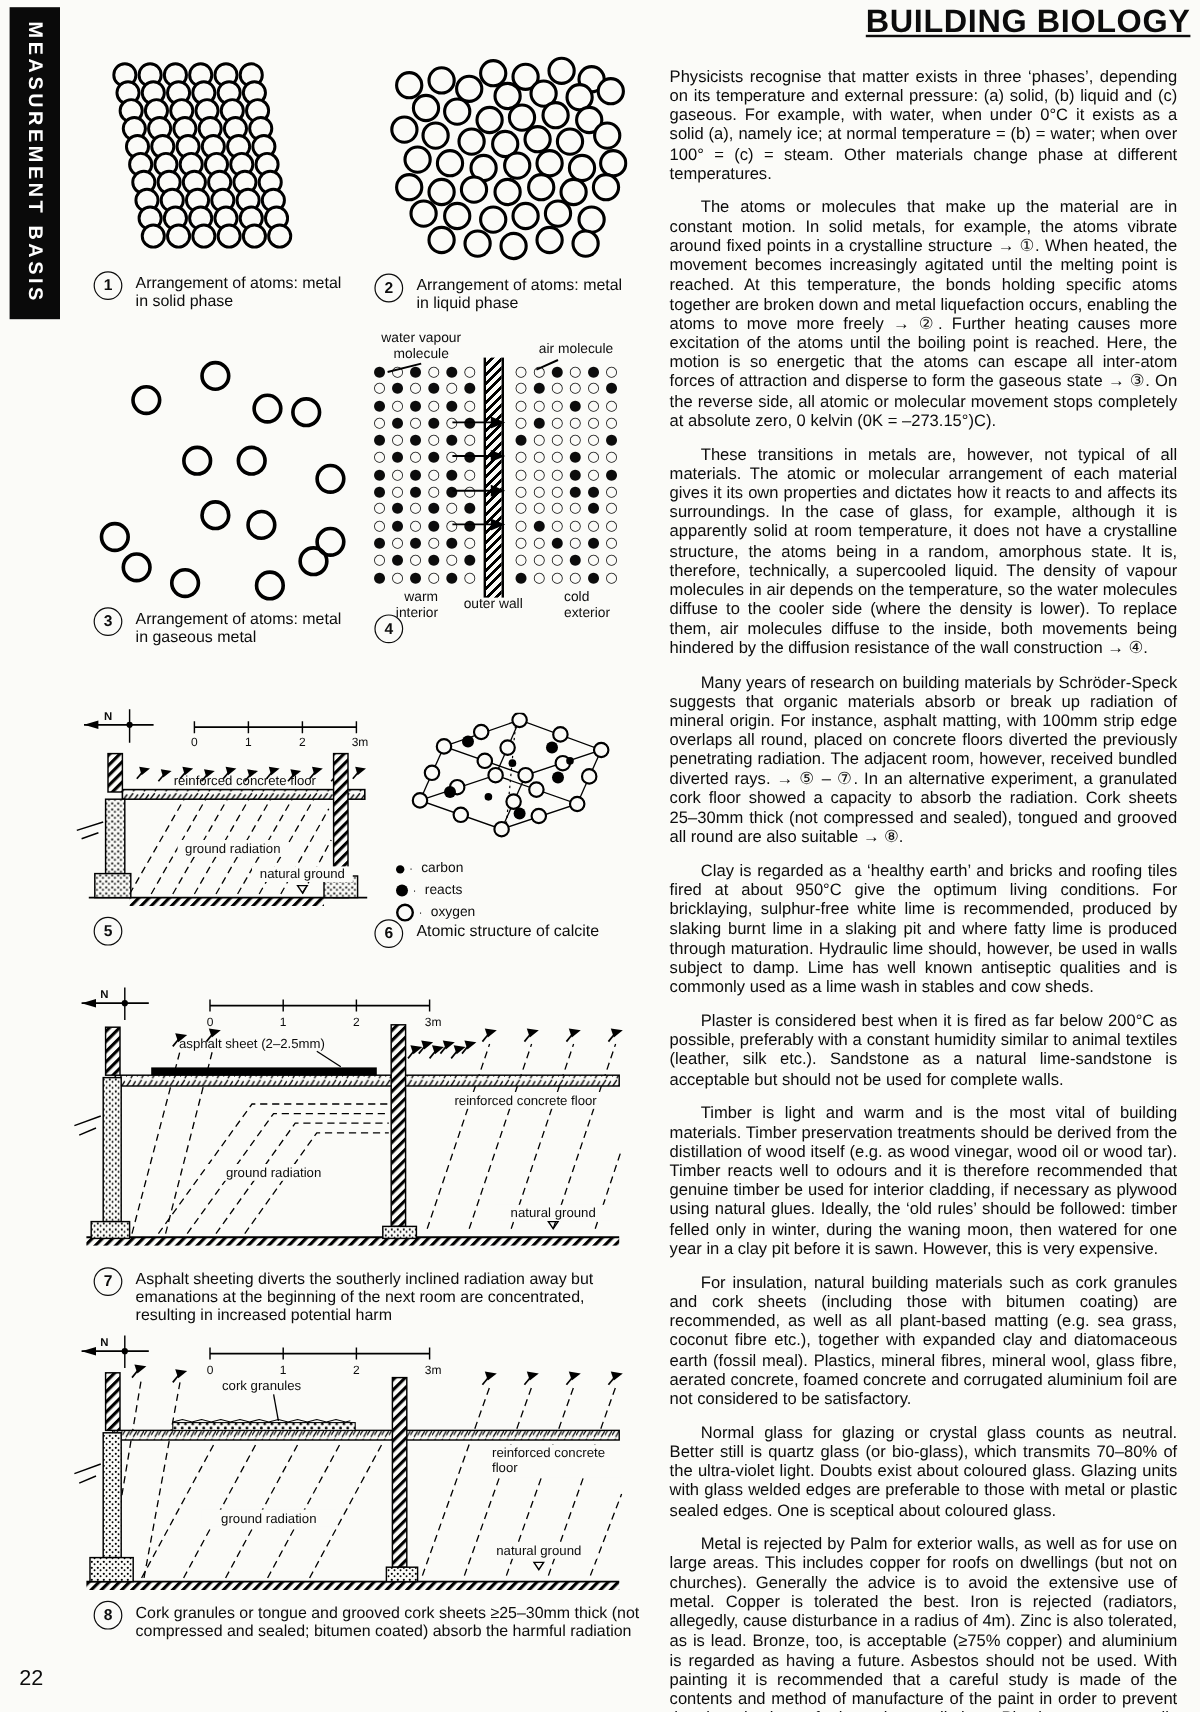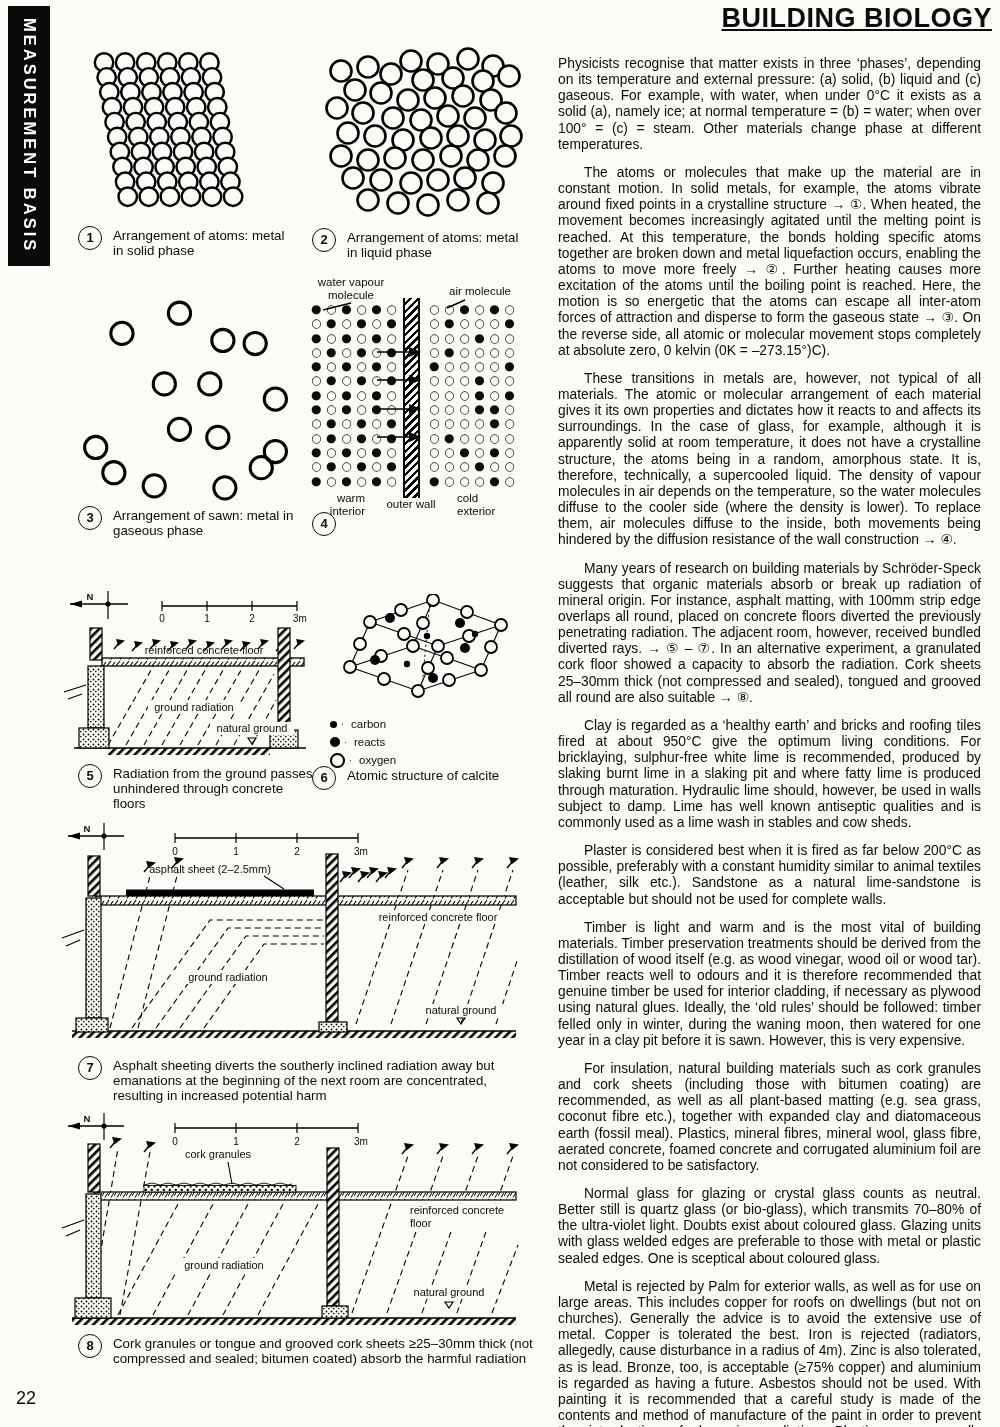--- a/index.html
+++ b/index.html
@@ -216,27 +216,27 @@
     <g fill="#000">
       <polygon points="104,71 116,76 104,81"></polygon>
         <polygon points="104,99 116,104 104,109"></polygon>
       <polygon points="104,128 116,133 104,138"></polygon>
         <polygon points="104,156 116,161 104,166"></polygon>
     </g>
   </svg>
   <div class="fig4lbl" style="left:2px;top:216px;width:58px;text-align:right">warm
 interior</div>
   <div class="fig4lbl" style="left:68px;top:222px;width:76px">outer wall</div>
-  <div class="fig4lbl" style="left:152px;top:216px;width:66px;text-align:left">cold
+  <div class="fig4lbl" style="left:165px;top:216px;width:66px;text-align:left">cold
 exterior</div>
 </div>
 
 <div class="cap" style="left:78px;top:508px">
   <span class="num">3</span>
-  <div class="ctext" style="width:182px">Arrangement of sawn: metal in gaseous phase</div>
+  <div class="ctext" style="width:182px">Arrangement of atoms: metal in gaseous metal</div>
 </div>
 
 <div class="cap" style="left:312px;top:514px">
   <span class="num">4</span>
 </div>
 
 <svg class="fig" style="left:62px;top:588px" width="250" height="178" viewBox="0 0 250 178">
   <defs>
     <pattern id="h5" width="6" height="6" patternTransform="rotate(45)" patternUnits="userSpaceOnUse">
       <rect width="6" height="6" fill="#fbfbf8"></rect>
@@ -392,21 +392,20 @@
   </div>
   <div class="legrow">
     <span class="sym c3"></span>
       <span class="eq">·</span>
     <span>oxygen</span>
   </div>
 </div>
 
 <div class="cap" style="left:78px;top:766px">
   <span class="num">5</span>
-  <div class="ctext" style="width:206px">Radiation from the ground passes unhindered through concrete floors</div>
 </div>
 
 <div class="cap" style="left:312px;top:768px">
   <span class="num">6</span>
   <div class="ctext" style="width:200px">Atomic structure of calcite</div>
 </div>
 
 <svg class="fig" style="left:60px;top:818px" width="462" height="240" viewBox="0 0 462 240">
   <defs>
     <pattern id="h7" width="6" height="6" patternTransform="rotate(45)" patternUnits="userSpaceOnUse">

